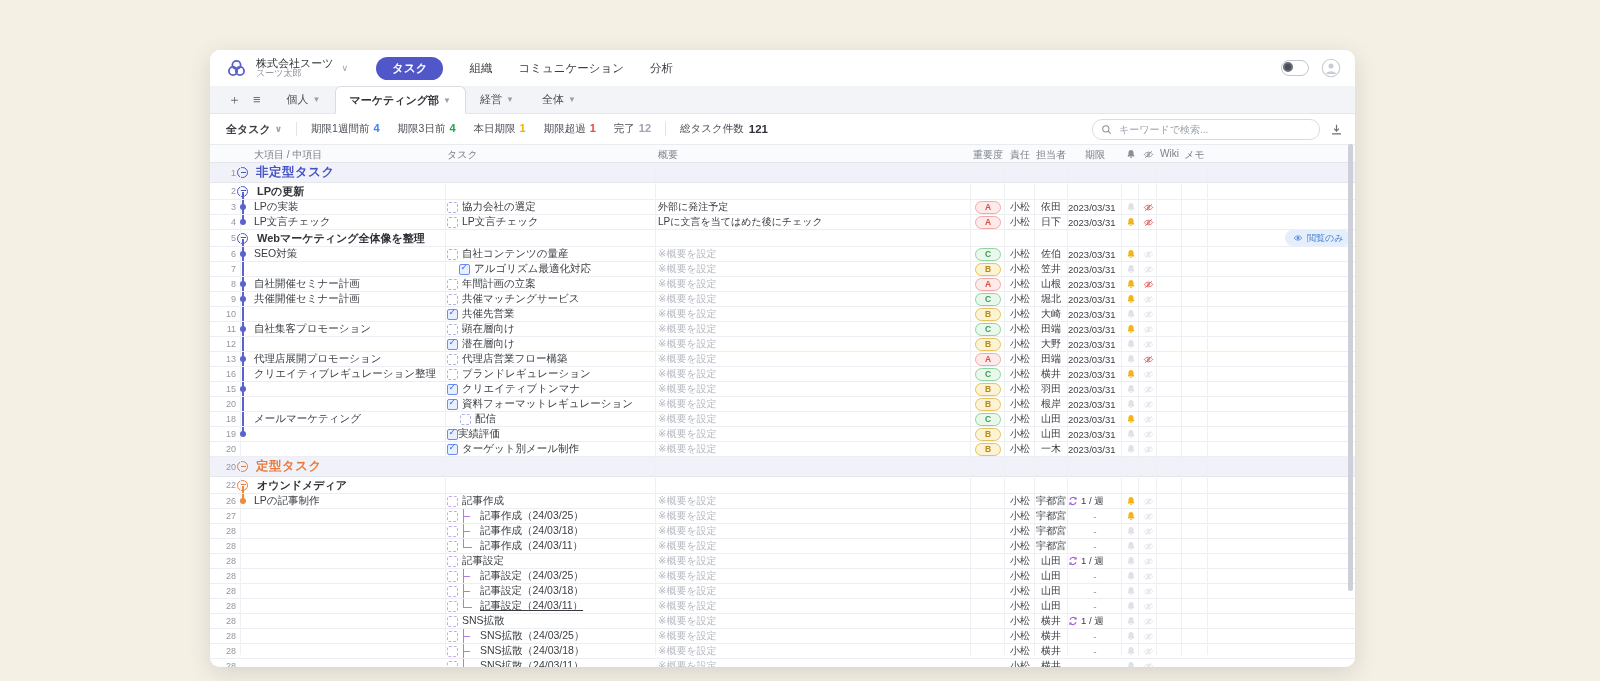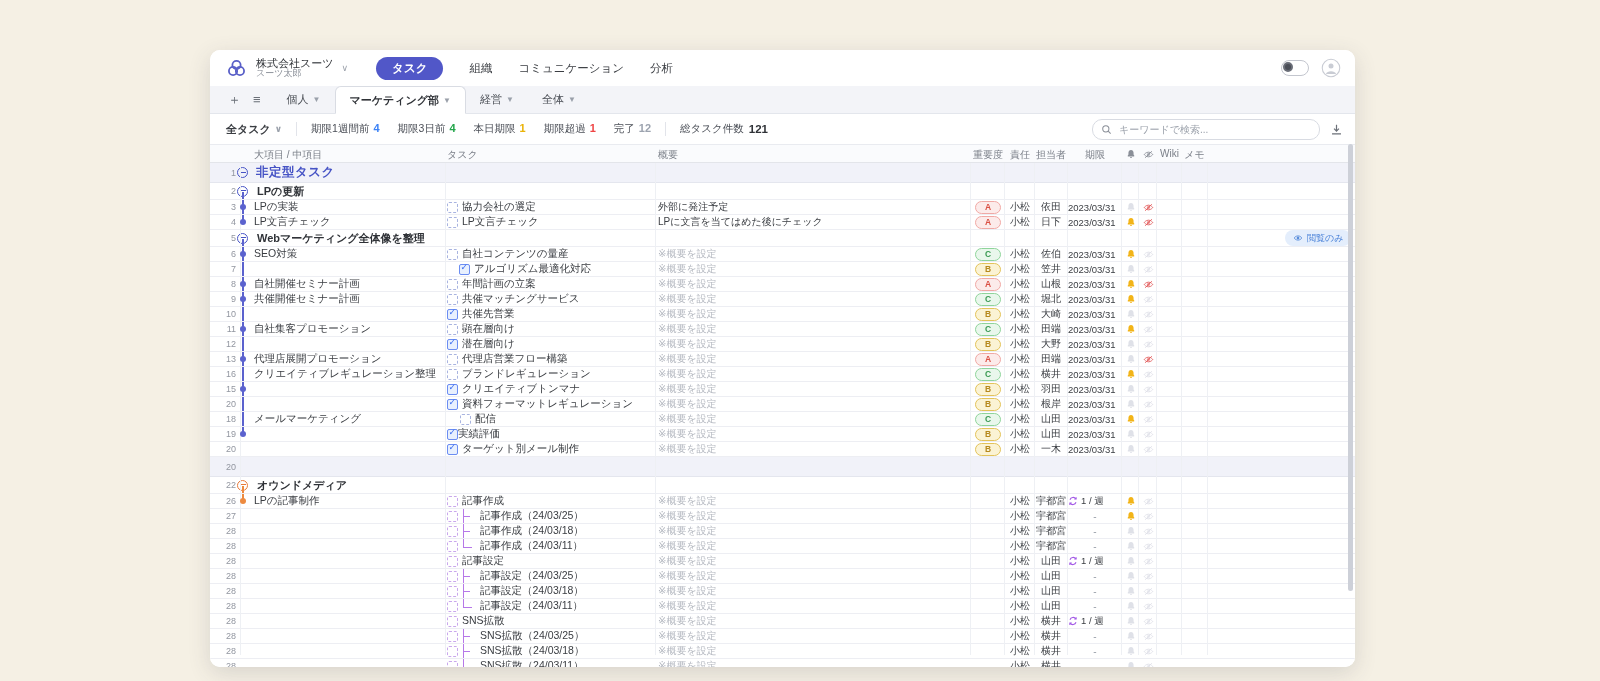--- a/index.html
+++ b/index.html
@@ -806,20 +806,24 @@
             <svg viewBox="0 0 16 16" width="11" height="11" fill="none" stroke="currentColor" stroke-width="1.3">
               <path d="M1.8 8s2.3-3.4 6.2-3.4S14.2 8 14.2 8 11.9 11.4 8 11.4 1.8 8 1.8 8z"></path>
               <circle cx="8" cy="8" r="1.6"></circle>
               <path d="M3.2 12.8L12.8 3.2"></path>
             </svg>
           </span>
         </div>
       </div>
       <div class="row section" style="height: 19px;">
         <div class="cell rnum" style="left: 2px; width: 24px;">20</div>
+        <div class="cell ac-orange" style="left: 27px; width: 400px; gap: 8px;">
+          <span class="minus ac-orange"></span>
+          <span class="sec-label">定型タスク</span>
+        </div>
       </div>
       <div class="row group" style="height: 16px;">
         <div class="cell rnum" style="left: 2px; width: 24px;">22</div>
         <div class="tline orange" style="bottom: 0px; height: 42%;"></div>
         <div class="cell" style="left: 27px; width: 400px; gap: 9px;">
           <span class="minus ac-orange"></span>
           <span class="grp-label">オウンドメディア</span>
         </div>
       </div>
       <div class="row task" style="height: 14px;">
@@ -1048,21 +1052,21 @@
             <svg viewBox="0 0 16 16" width="11" height="11" fill="none" stroke="currentColor" stroke-width="1.3">
               <path d="M1.8 8s2.3-3.4 6.2-3.4S14.2 8 14.2 8 11.9 11.4 8 11.4 1.8 8 1.8 8z"></path>
               <circle cx="8" cy="8" r="1.6"></circle>
               <path d="M3.2 12.8L12.8 3.2"></path>
             </svg>
           </span>
         </div>
       </div>
       <div class="row task" style="height: 14px;">
         <div class="cell rnum" style="left: 2px; width: 24px;">28</div>
-        <div class="cell " style="left: 237px; width: 206px; gap: 4px;">
+        <div class="cell " style="left: 237px; width: 206px; gap: 4px; text-decoration: underline;">
           <span class="cb purple"></span>
           <span style="width: 14px; flex: 0 0 auto;"></span>
           <span class="task-label">記事設定（24/03/11）</span>
         </div>
         <span class="tree end"></span>
         <div class="cell sum muted" style="left: 448px; width: 310px;">※概要を設定</div>
         <div class="cell icon-cell name" style="left: 796px; width: 28px;">小松</div>
         <div class="cell icon-cell name" style="left: 825px; width: 32px;">山田</div>
         <div class="cell dash" style="left: 858px; width: 54px;">-</div>
         <div class="cell icon-cell" style="left: 912px; width: 17px;">

